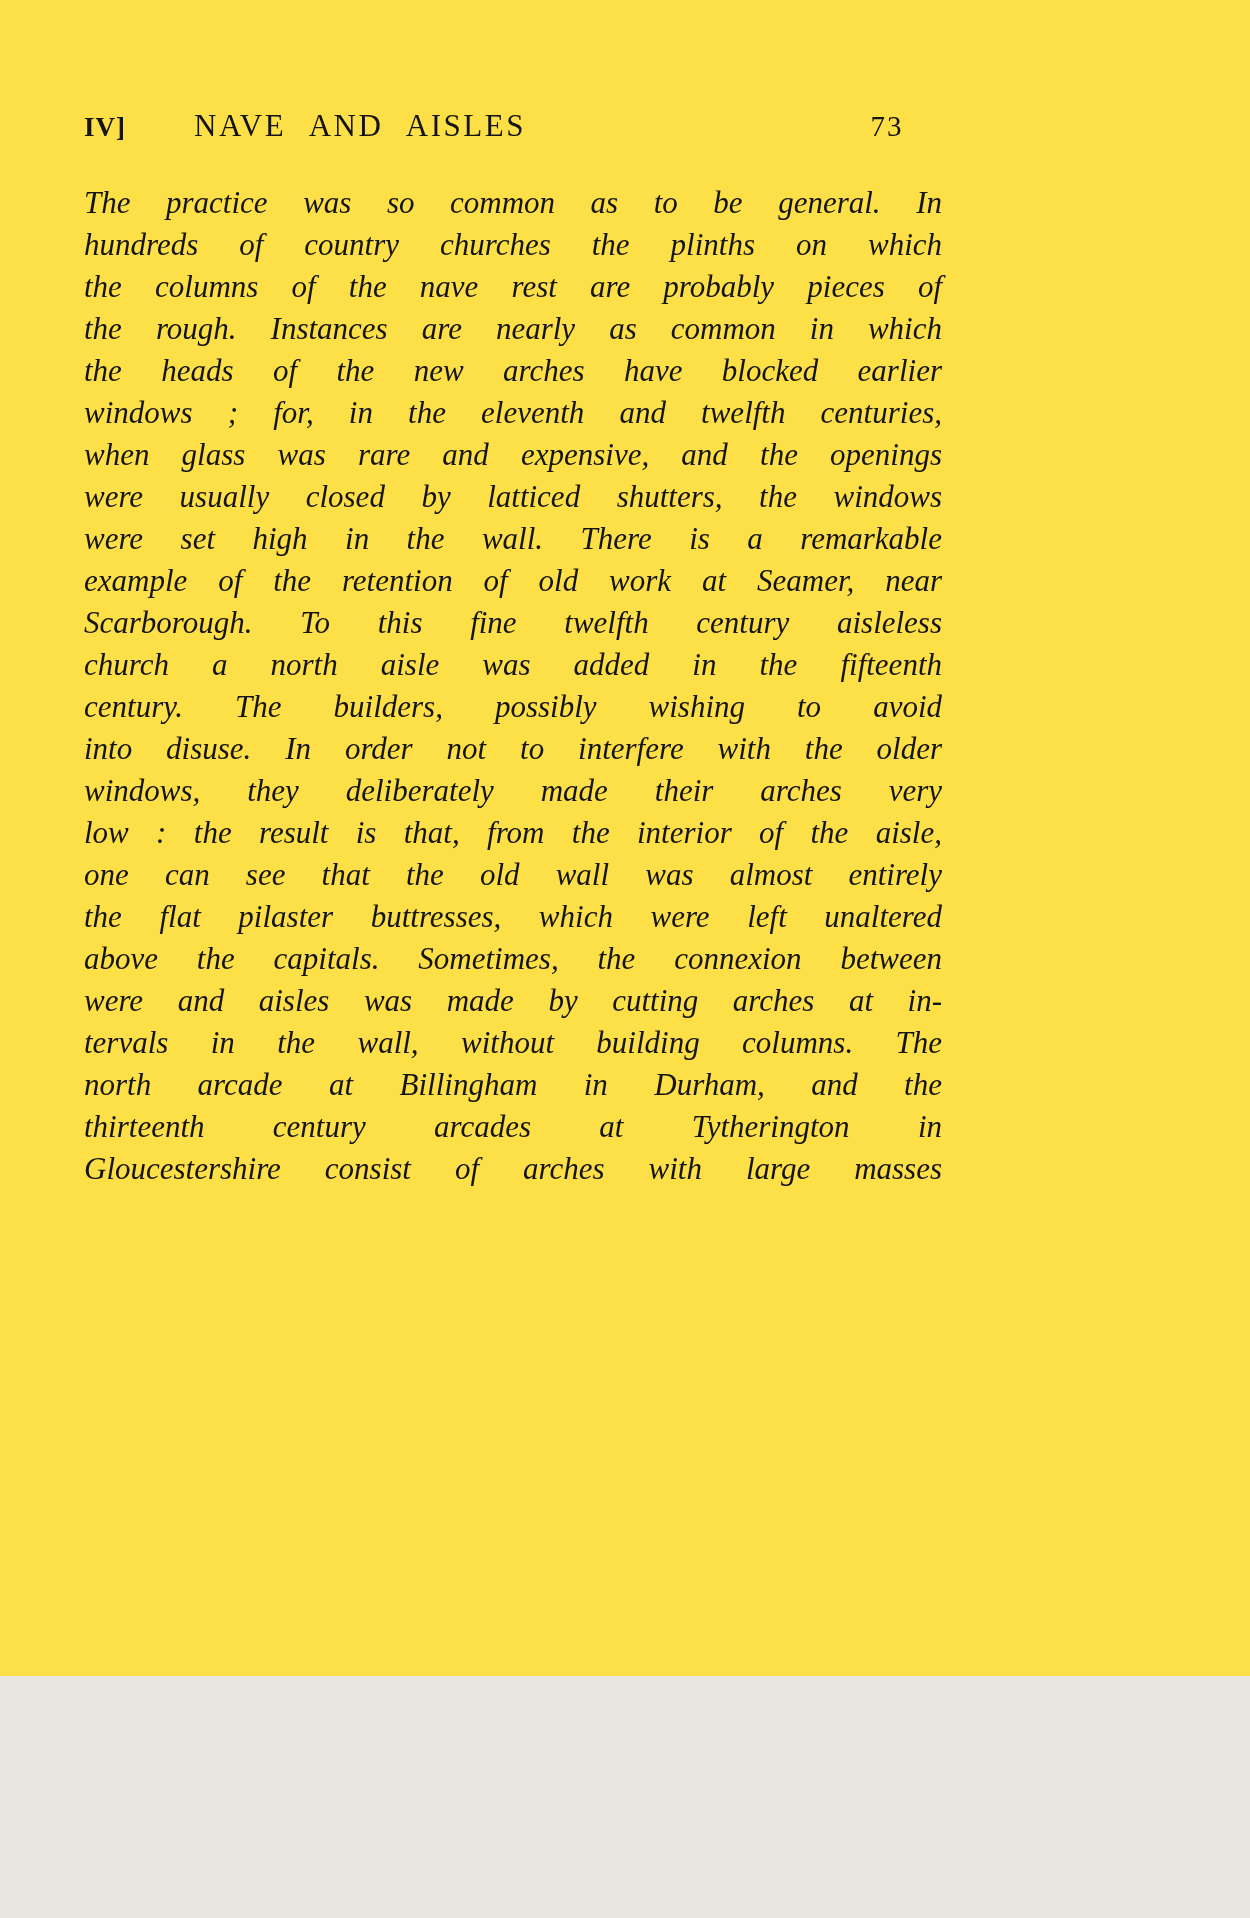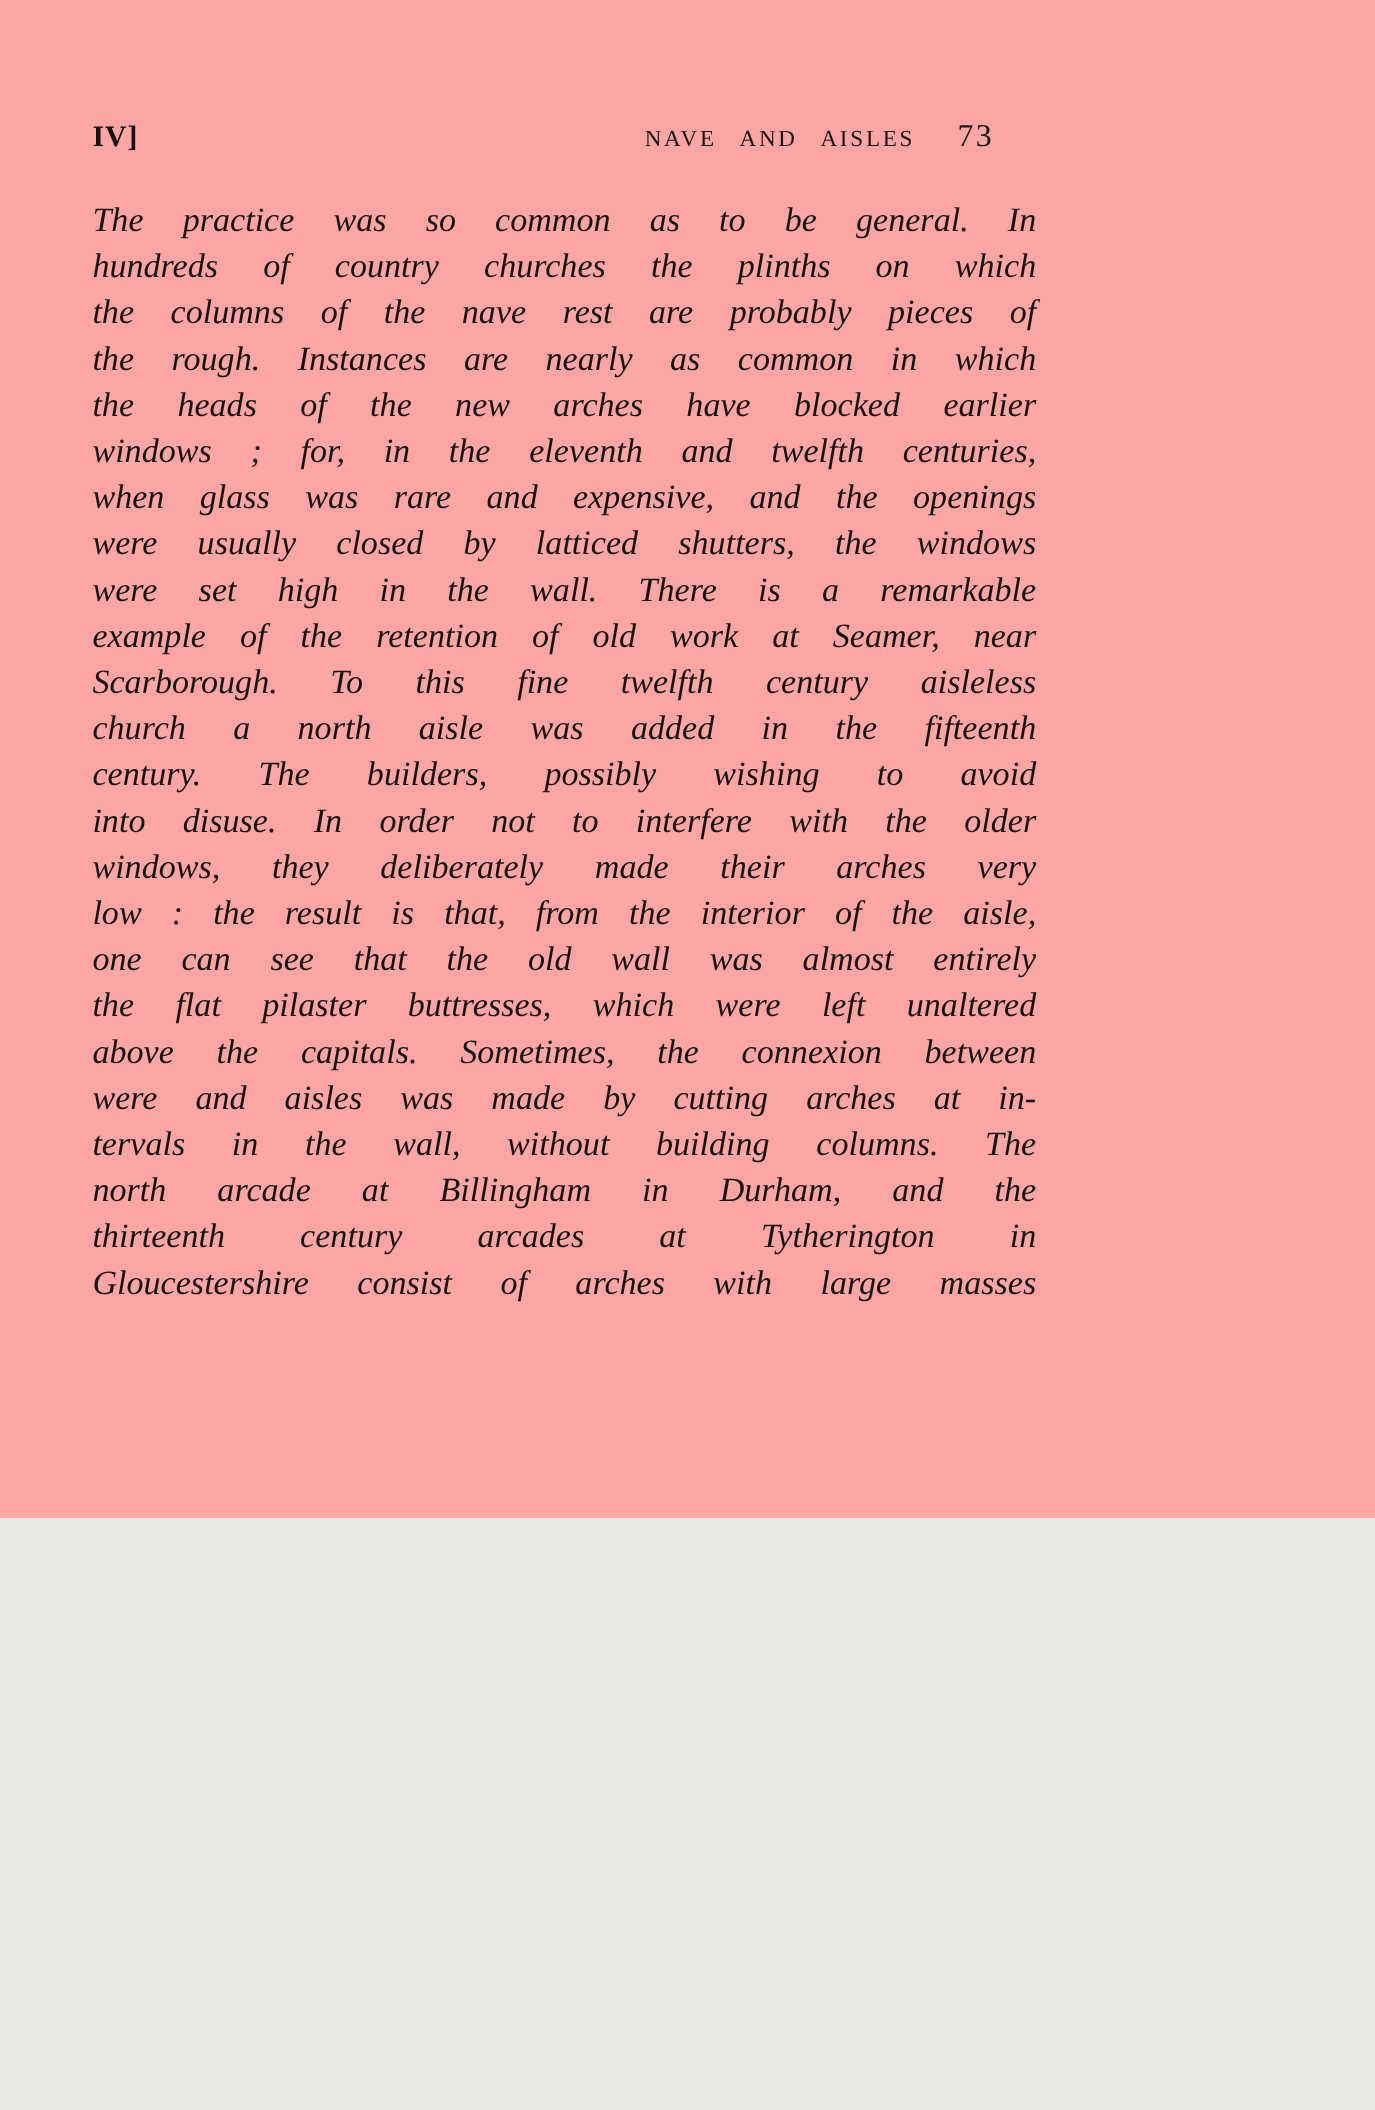--- a/index.html
+++ b/index.html
@@ -3,23 +3,23 @@
 <meta charset="utf-8">
 <style>
   html, body {
     margin: 0;
     padding: 0;
     background: #e9e7e2;
   }
   .scan-page {
     position: relative;
     width: 1250px;
-    height: 1380px;
+    height: 1676px;
     margin: 0 auto;
-    background: #fca5a5;
+    background: #fde047;
     color: #161412;
     font-family: "Liberation Serif", "DejaVu Serif", serif;
     box-sizing: border-box;
     padding: 108px 0 0 84px;
   }
   .text-col {
     width: 858px;
   }
   .page-header {
     display: flex;
@@ -28,24 +28,24 @@
     width: 858px;
     margin-bottom: 38px;
   }
   .chapter-marker {
     font-size: 27px;
     font-weight: 700;
     letter-spacing: 1px;
     width: 110px;
   }
   .running-title {
-    font-size: 21px;
+    font-size: 31px;
     letter-spacing: 2.5px;
     word-spacing: 14px;
-    text-align: right;
+    text-align: left;
     flex: 1;
   }
   .page-number {
     font-size: 29px;
     letter-spacing: 2px;
     width: 110px;
     text-align: center;
   }
   .text-block {
     width: 858px;

